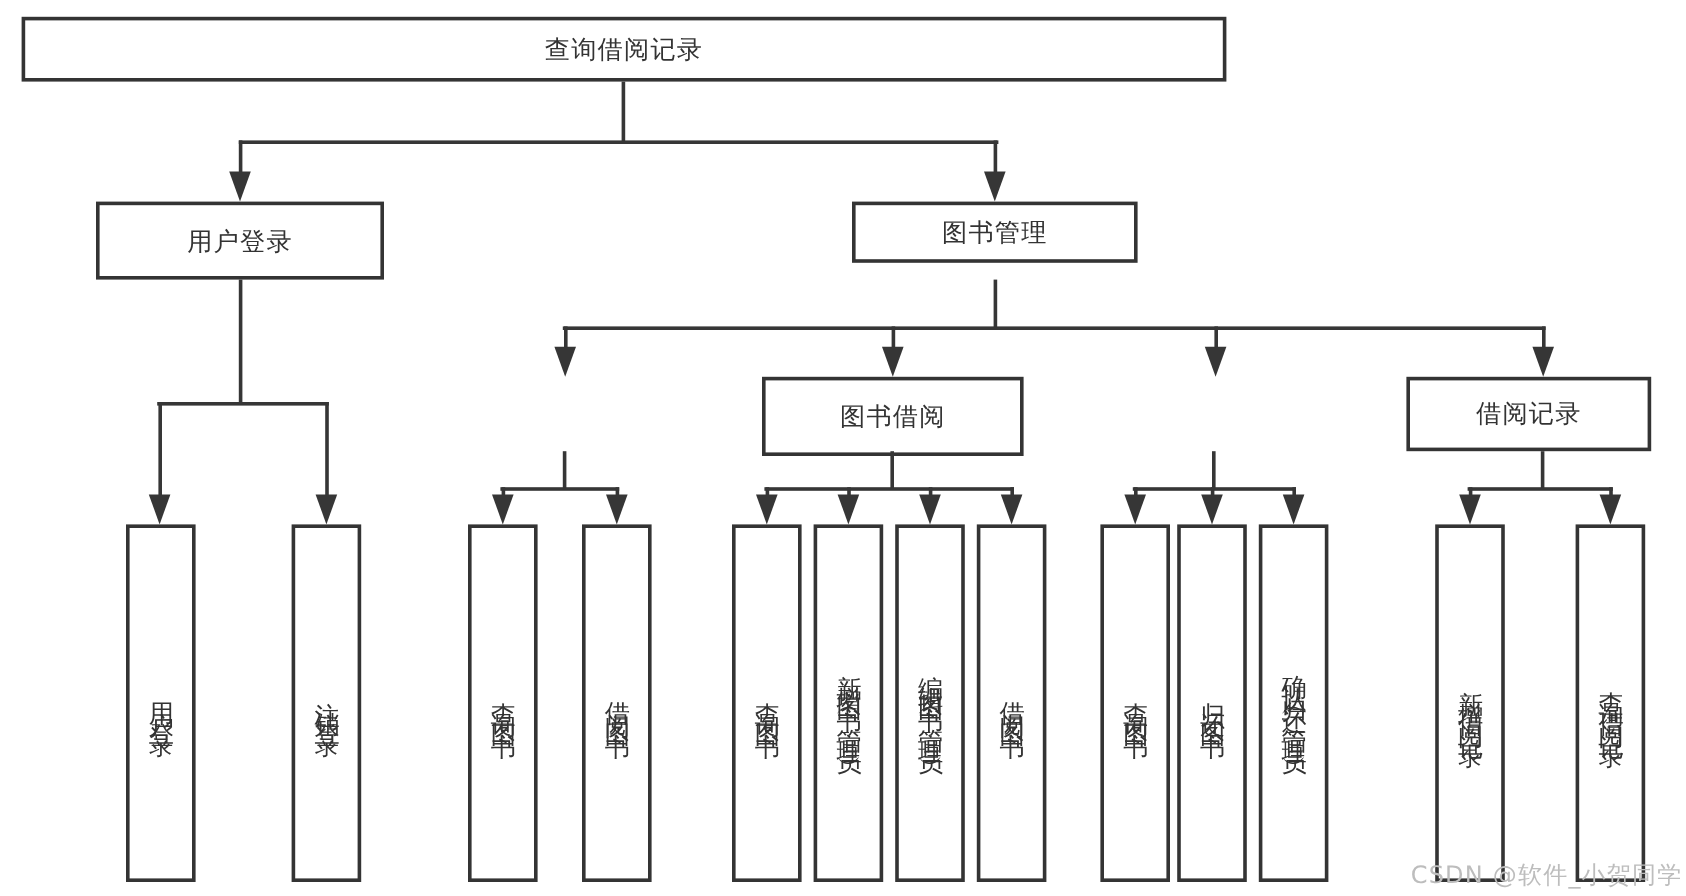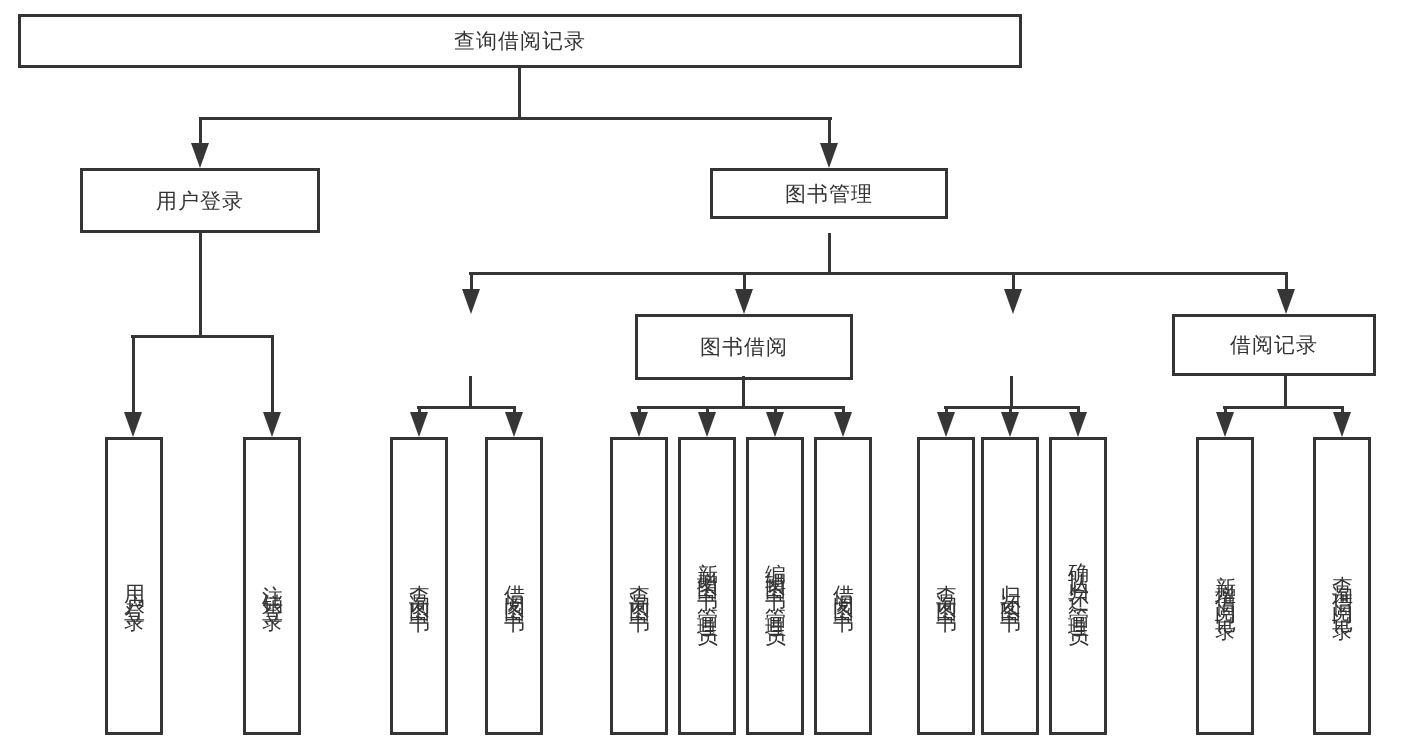--- a/index.html
+++ b/index.html
@@ -122,20 +122,21 @@
     <span class="lbl">确认归还（管理员）</span>
   </div>
 
   <div class="box v" style="left:1196px;top:437px;width:58px;height:298px">
     <span class="lbl">新增借阅记录</span>
   </div>
   <div class="box v" style="left:1313px;top:437px;width:58px;height:298px">
     <span class="lbl">查询借阅记录</span>
   </div>
 
+  <div id="watermark">CSDN @软件_小贺同学</div>
 <div class="line" style="left: 518px; top: 68px; width: 3px; height: 51px;"></div>
     <div class="line" style="left: 199px; top: 117px; width: 633px; height: 3px;"></div>
     <div class="line" style="left: 199px; top: 233px; width: 3px; height: 104px;"></div>
     <div class="line" style="left: 131px; top: 335px; width: 143px; height: 3px;"></div>
     <div class="line" style="left: 828px; top: 233px; width: 3px; height: 41px;"></div>
     <div class="line" style="left: 469px; top: 272px; width: 819px; height: 3px;"></div>
     <div class="line" style="left: 469px; top: 376px; width: 3px; height: 32px;"></div>
     <div class="line" style="left: 742px; top: 376px; width: 3px; height: 32px;"></div>
     <div class="line" style="left: 1010px; top: 376px; width: 3px; height: 32px;"></div>
     <div class="line" style="left: 1284px; top: 376px; width: 3px; height: 32px;"></div>

